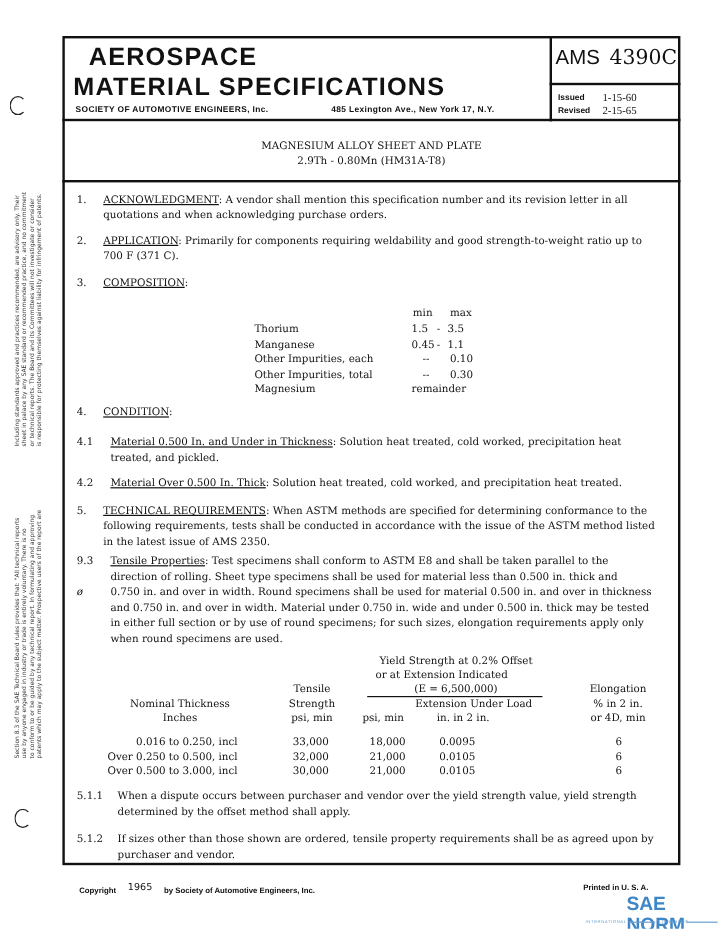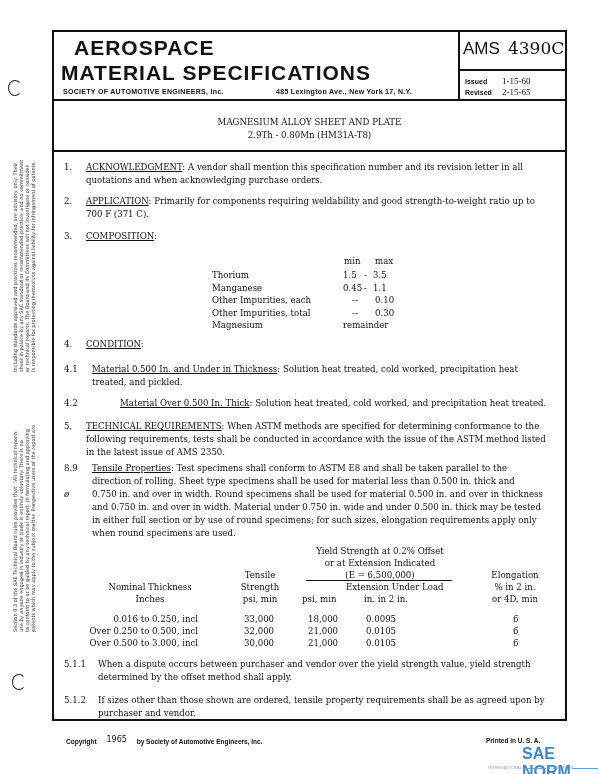--- a/index.html
+++ b/index.html
@@ -116,45 +116,45 @@
   <span class="u">CONDITION</span><span>:</span>
 </div>
 
 <div class="abs t" style="left:64px; top:363px;">4.1</div>
 <div class="abs t" style="left:92px; top:363px;">
   <span class="u">Material 0.500 In. and Under in Thickness</span><span>:  Solution heat treated, cold worked, precipitation heat</span>
 </div>
 <div class="abs t" style="left:92px; top:376px;">treated, and pickled.</div>
 
 <div class="abs t" style="left:64px; top:397px;">4.2</div>
-<div class="abs t" style="left:92px; top:397px;margin-left:28px;">
+<div class="abs t" style="left:92px; top:397px;">
   <span class="u">Material Over 0.500 In. Thick</span><span>:  Solution heat treated, cold worked, and precipitation heat treated.</span>
 </div>
 
 <div class="abs t" style="left:64px; top:420px;">5.</div>
 <div class="abs t" style="left:86px; top:420px;">
   <span class="u">TECHNICAL REQUIREMENTS</span><span>:  When ASTM methods are specified for determining conformance to the</span>
 </div>
 <div class="abs t" style="left:86px; top:433px;">following requirements, tests shall be conducted in accordance with the issue of the ASTM method listed</div>
 <div class="abs t" style="left:86px; top:446px;">in the latest issue of AMS 2350.</div>
 
-<div class="abs t" style="left:64px; top:462px;">8.9</div>
+<div class="abs t" style="left:64px; top:462px;">9.3</div>
 <div class="abs t" style="left:64px; top:488px; font-style:italic;">ø</div>
 <div class="abs t" style="left:92px; top:462px;">
   <span class="u">Tensile Properties</span><span>:  Test specimens shall conform to ASTM E8 and shall be taken parallel to the</span>
 </div>
 <div class="abs t" style="left:92px; top:475px;">direction of rolling.  Sheet type specimens shall be used for material less than 0.500 in. thick and</div>
 <div class="abs t" style="left:92px; top:488px;">0.750 in. and over in width.  Round specimens shall be used for material 0.500 in. and over in thickness</div>
 <div class="abs t" style="left:92px; top:501px;">and 0.750 in. and over in width.  Material under 0.750 in. wide and under 0.500 in. thick may be tested</div>
 <div class="abs t" style="left:92px; top:514px;">in either full section or by use of round specimens; for such sizes, elongation requirements apply only</div>
 <div class="abs t" style="left:92px; top:527px;">when round specimens are used.</div>
 
 <div>
   <div class="abs t center" style="left:300px; width:160px; top:545px;">Yield Strength at 0.2% Offset</div>
-  <div class="abs t center" style="left:300px; width:160px; top:557px;">or at Extension Indicated</div>
+  <div class="abs t center" style="left:288px; width:160px; top:557px;">or at Extension Indicated</div>
   <div class="abs t center" style="left:300px; width:160px; top:569px;">(E = 6,500,000)</div>
   <div class="hr" style="left:306px; width:146px; top:580px;"></div>
   <div class="abs t" style="left:346px; top:581px;">Extension Under Load</div>
 
   <div class="abs t center" style="left:225px; width:70px; top:569px;">Tensile</div>
   <div class="abs t center" style="left:225px; width:70px; top:581px;">Strength</div>
   <div class="abs t center" style="left:225px; width:70px; top:593px;">psi, min</div>
 
   <div class="abs t center" style="left:80px; width:140px; top:581px;">Nominal Thickness</div>
   <div class="abs t center" style="left:80px; width:140px; top:593px;">Inches</div>

